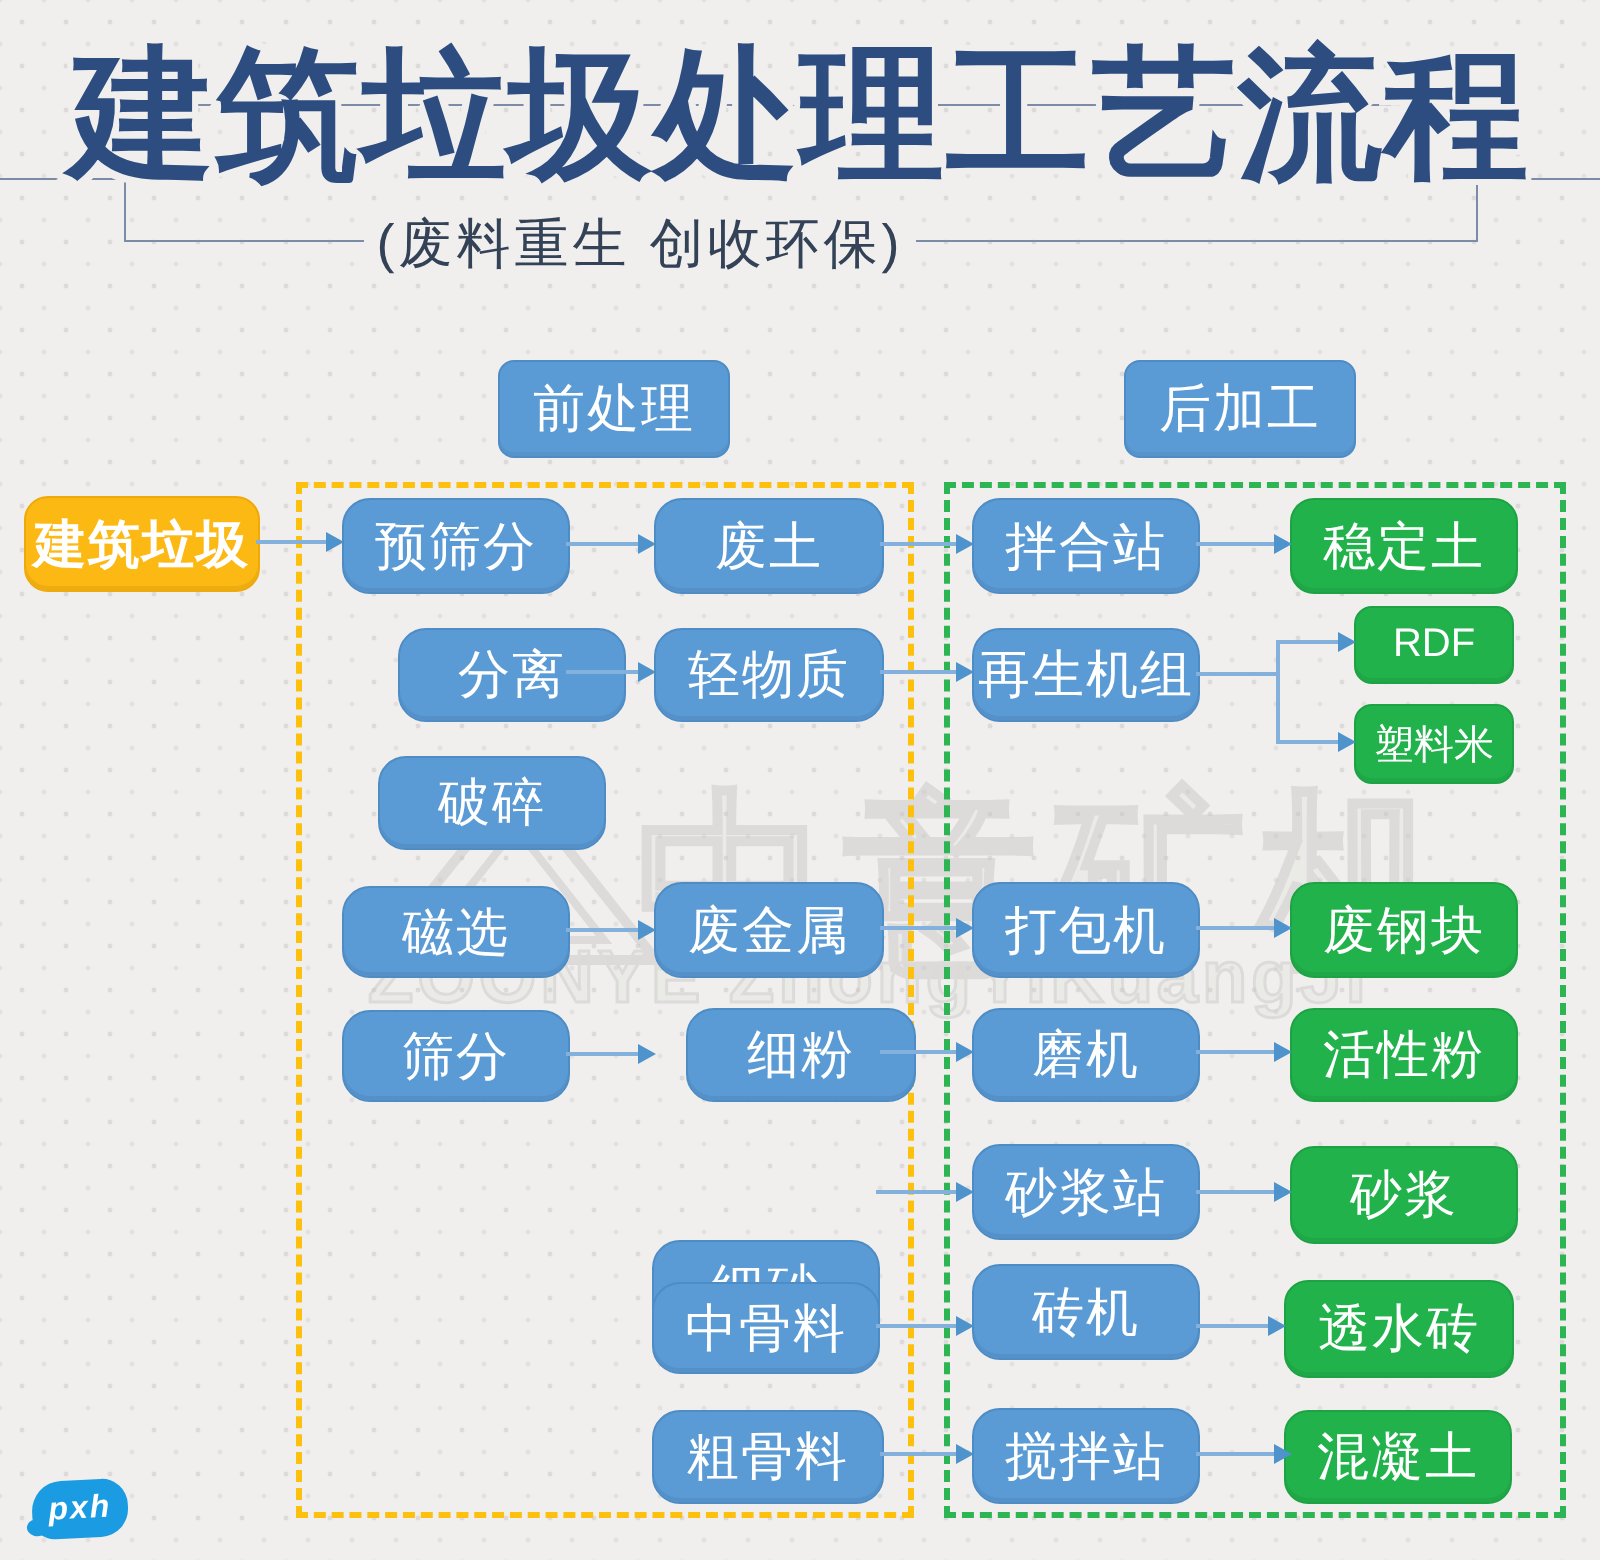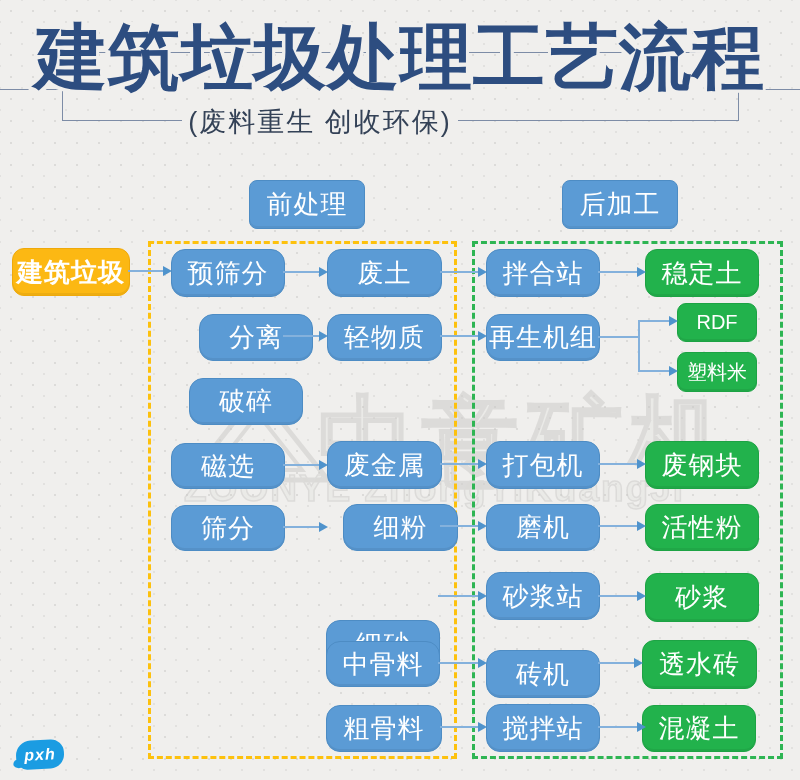--- a/index.html
+++ b/index.html
@@ -126,21 +126,21 @@
 <div class="node blue" style="left:171px;top:505px;width:112px;height:44px;">筛分</div>
 <div class="node blue" style="left:327px;top:504px;width:113px;height:45px;margin-left:16px;">细粉</div>
 <div class="node blue" style="left:486px;top:504px;width:112px;height:45px;">磨机</div>
 <div class="node green" style="left:645px;top:504px;width:112px;height:45px;">活性粉</div>
 
 <div class="node blue" style="left:326px;top:573px;width:112px;height:46px;margin-top:47px;">细砂</div>
 <div class="node blue" style="left:486px;top:572px;width:112px;height:46px;">砂浆站</div>
 <div class="node green" style="left:645px;top:573px;width:112px;height:47px;">砂浆</div>
 
 <div class="node blue" style="left:326px;top:641px;width:112px;height:44px;">中骨料</div>
-<div class="node blue" style="left:486px;top:650px;width:112px;height:46px;">砖机</div>
+<div class="node blue" style="left:486px;top:632px;width:112px;height:46px;">砖机</div>
 <div class="node green" style="left:642px;top:640px;width:113px;height:47px;">透水砖</div>
 
 <div class="node blue" style="left:326px;top:705px;width:114px;height:45px;">粗骨料</div>
 <div class="node blue" style="left:486px;top:704px;width:112px;height:46px;">搅拌站</div>
 <div class="node green" style="left:642px;top:705px;width:112px;height:45px;text-align:center;">混凝土</div>
 
 <div class="arrow" style="left:128px;top:270px;width:36px;"></div>
 <div class="arrow" style="left:283px;top:271px;width:37px;"></div>
 <div class="arrow" style="left:440px;top:271px;width:39px;"></div>
 <div class="arrow" style="left:598px;top:271px;width:40px;"></div>

